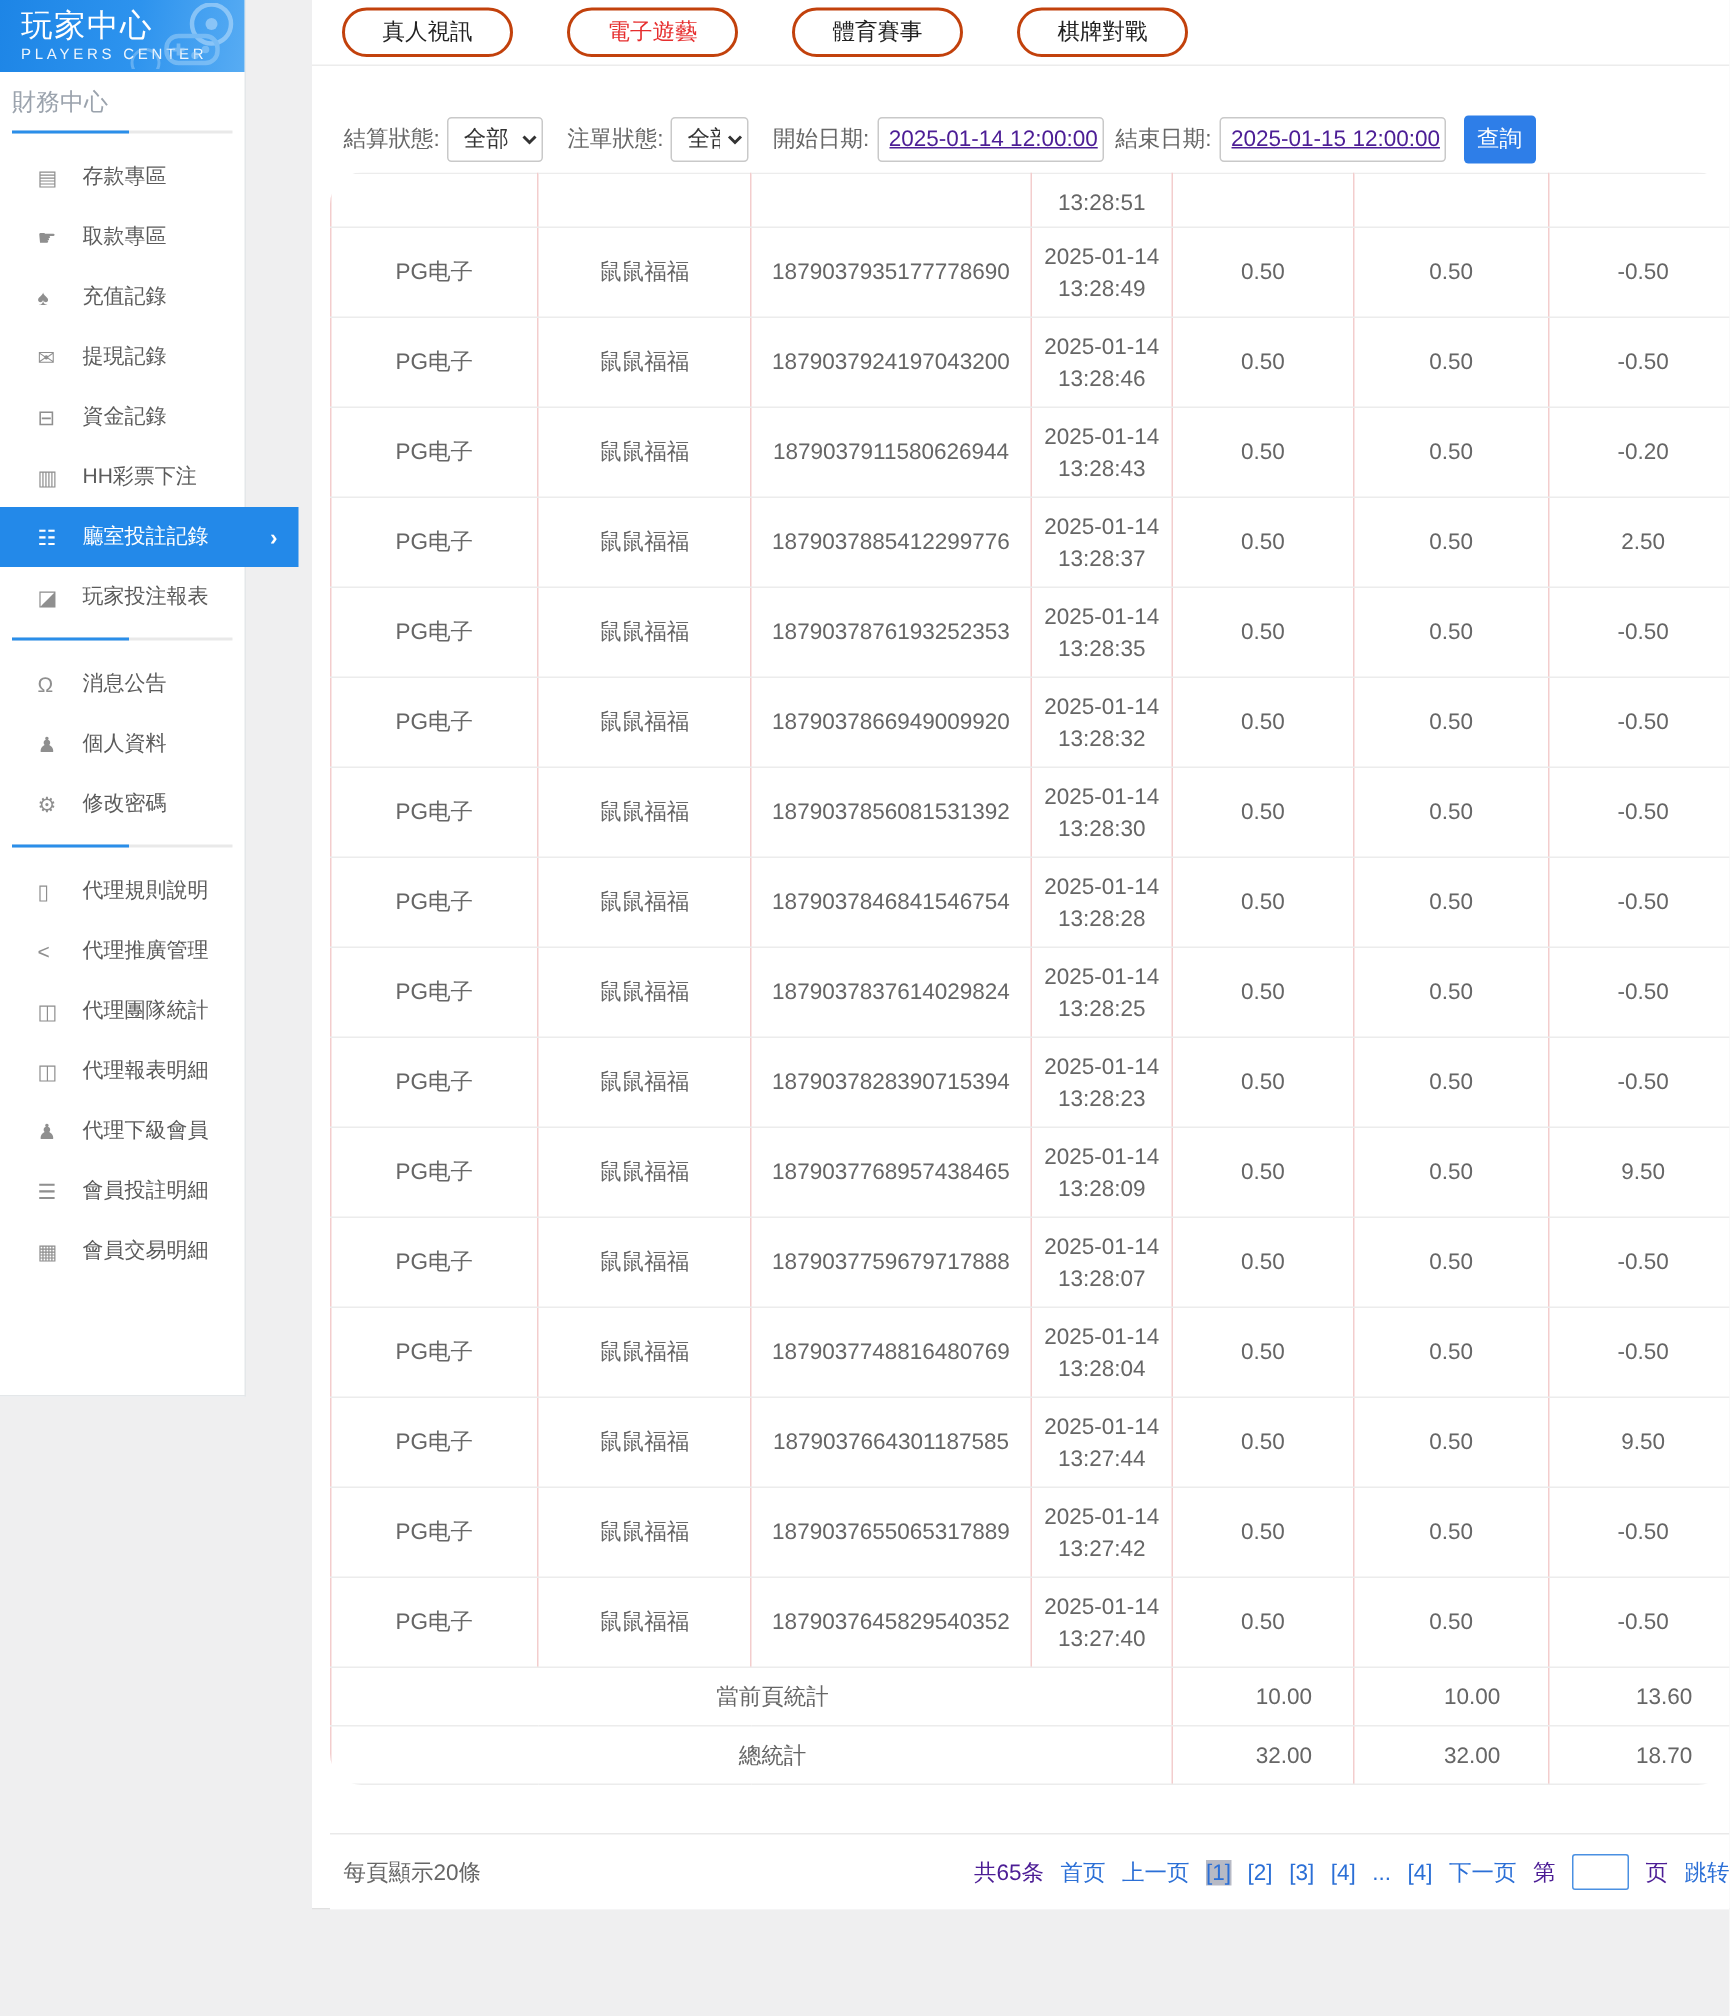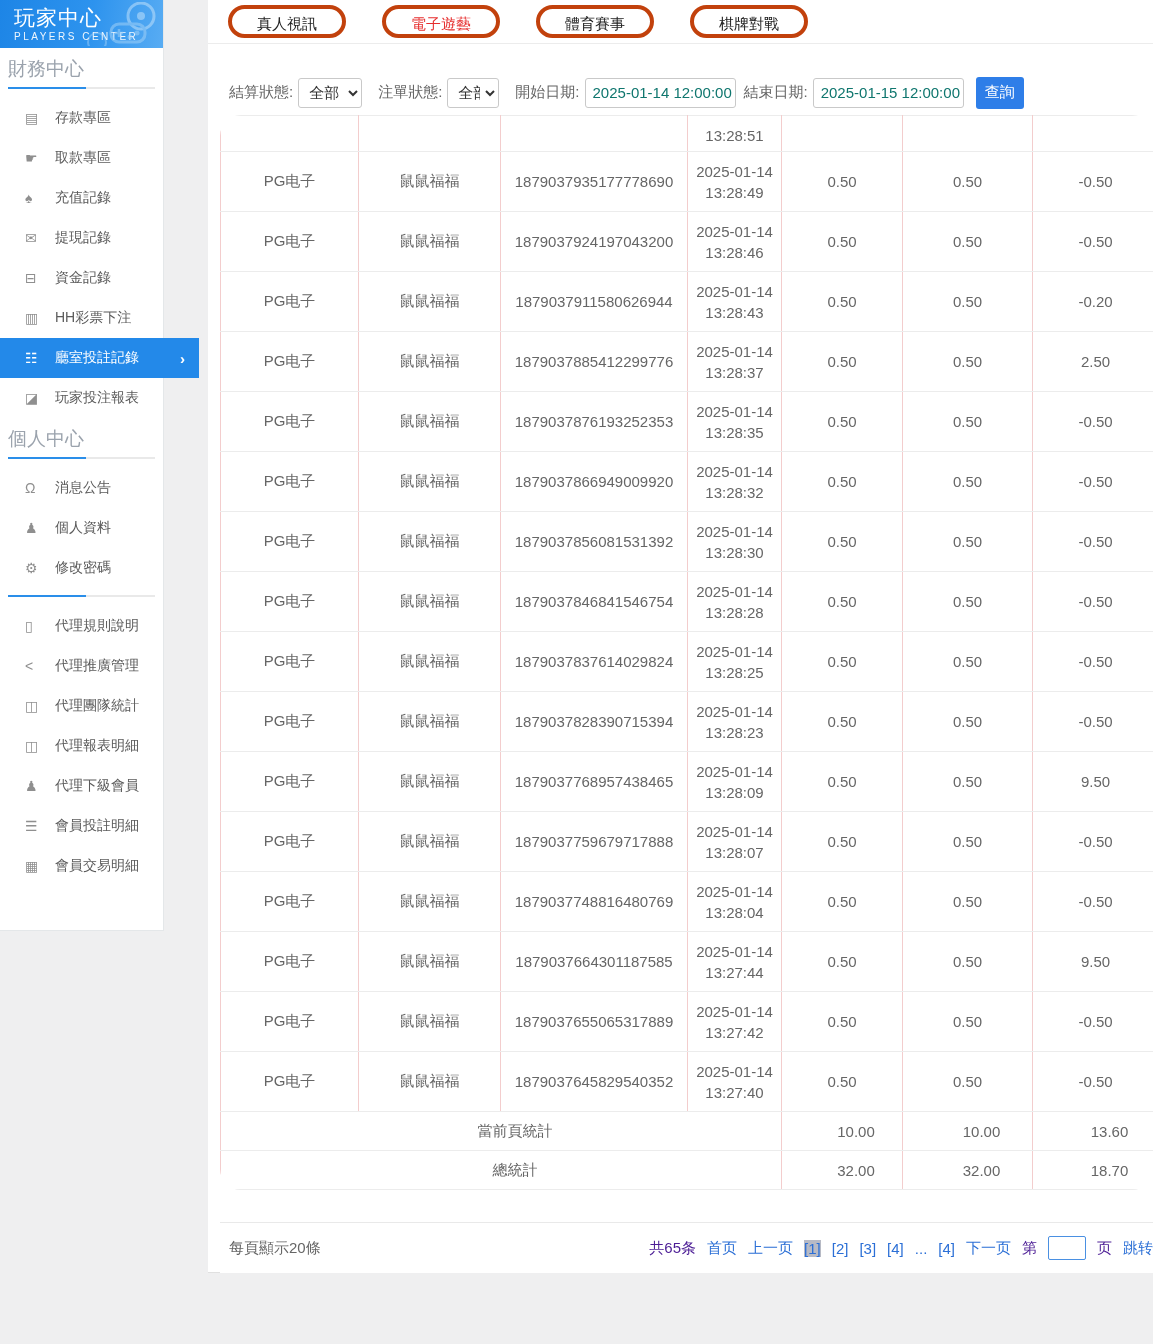--- a/index.html
+++ b/index.html
@@ -37,21 +37,21 @@
     position: relative;
     overflow: hidden;
   }
   .sidebar-title { font-size: 21px; letter-spacing: 1px; line-height: 26px; }
   .sidebar-subtitle { font-size: 10px; letter-spacing: 2.5px; opacity: .92; }
   .header-art { position: absolute; right: 6px; top: 2px; opacity: .55; }
 
   .side-section-title {
     padding: 10px 8px 0 8px;
     color: #9ba3ad;
-    font-size: 19px;
+    font-size: 16px;
     line-height: 22px;
   }
   .side-divider {
     height: 2px; margin: 7px 8px 9px 8px;
     background: #e9e9e9; position: relative;
   }
   .side-divider::before {
     content: ""; position: absolute; left: 0; top: 0;
     width: 78px; height: 2px; background: #2a8ee9;
   }
@@ -79,21 +79,21 @@
     position: absolute; left: 208px; top: 0;
     width: 945px; height: 44px;
     background: #fff;
     border-bottom: 1px solid #ececec;
     display: flex; align-items: center;
     padding-left: 20px; gap: 36px;
     z-index: 1;
   }
   .pill-btn {
     height: 33px; padding: 0 25px;
-    border: 4px solid #c2410c; border-radius: 17px;
+    border: 2px solid #c2410c; border-radius: 17px;
     background: #fff; color: #222;
     font-size: 15px; font-family: inherit;
     cursor: pointer; line-height: 29px;
   }
   .pill-btn.active { color: #e62e2e; }
 
   
   .filterbar {
     position: absolute; left: 208px; top: 44px;
     width: 945px; height: 71px;
@@ -107,22 +107,22 @@
   .f-select {
     height: 30px; border: 1px solid #c9c9c9; border-radius: 3px;
     background: #fff; color: #333; font-size: 15px; font-family: Liberation Serif, serif;
     margin-right: 16px; padding: 0 2px 0 6px;
   }
   .f-select.w1 { width: 64px; }
   .f-select.w2 { width: 52px; }
   .f-input {
     width: 151px; height: 30px;
     border: 1px solid #c9c9c9; border-radius: 3px;
-    font-size: 15px; font-family: inherit; color: #0f766e;
-    padding-left: 7px; margin-right: 8px;
+    font-size: 15px; font-family: inherit; color: #4c1d95;
+    padding-left: 7px; margin-right: 8px; text-decoration: underline;
   }
   .search-btn {
     width: 48px; height: 32px; margin-left: 4px;
     background: #2e7ee8; color: #fff;
     border: none; border-radius: 3px;
     font-size: 15px; font-family: inherit;
     cursor: pointer;
   }
 
   
@@ -216,21 +216,20 @@
   <div class="menu-item active">
     <span class="mi-icon">☷</span>
     <span>廳室投註記錄</span>
     <span class="chevron">›</span>
   </div>
   <div class="menu-item">
     <span class="mi-icon">◪</span>
     <span>玩家投注報表</span>
   </div>
 
-  <div class="side-section-title">個人中心</div>
   <div class="side-divider"></div>
   <div class="menu-item">
     <span class="mi-icon">Ω</span>
     <span>消息公告</span>
   </div>
   <div class="menu-item">
     <span class="mi-icon">♟</span>
     <span>個人資料</span>
   </div>
   <div class="menu-item">

